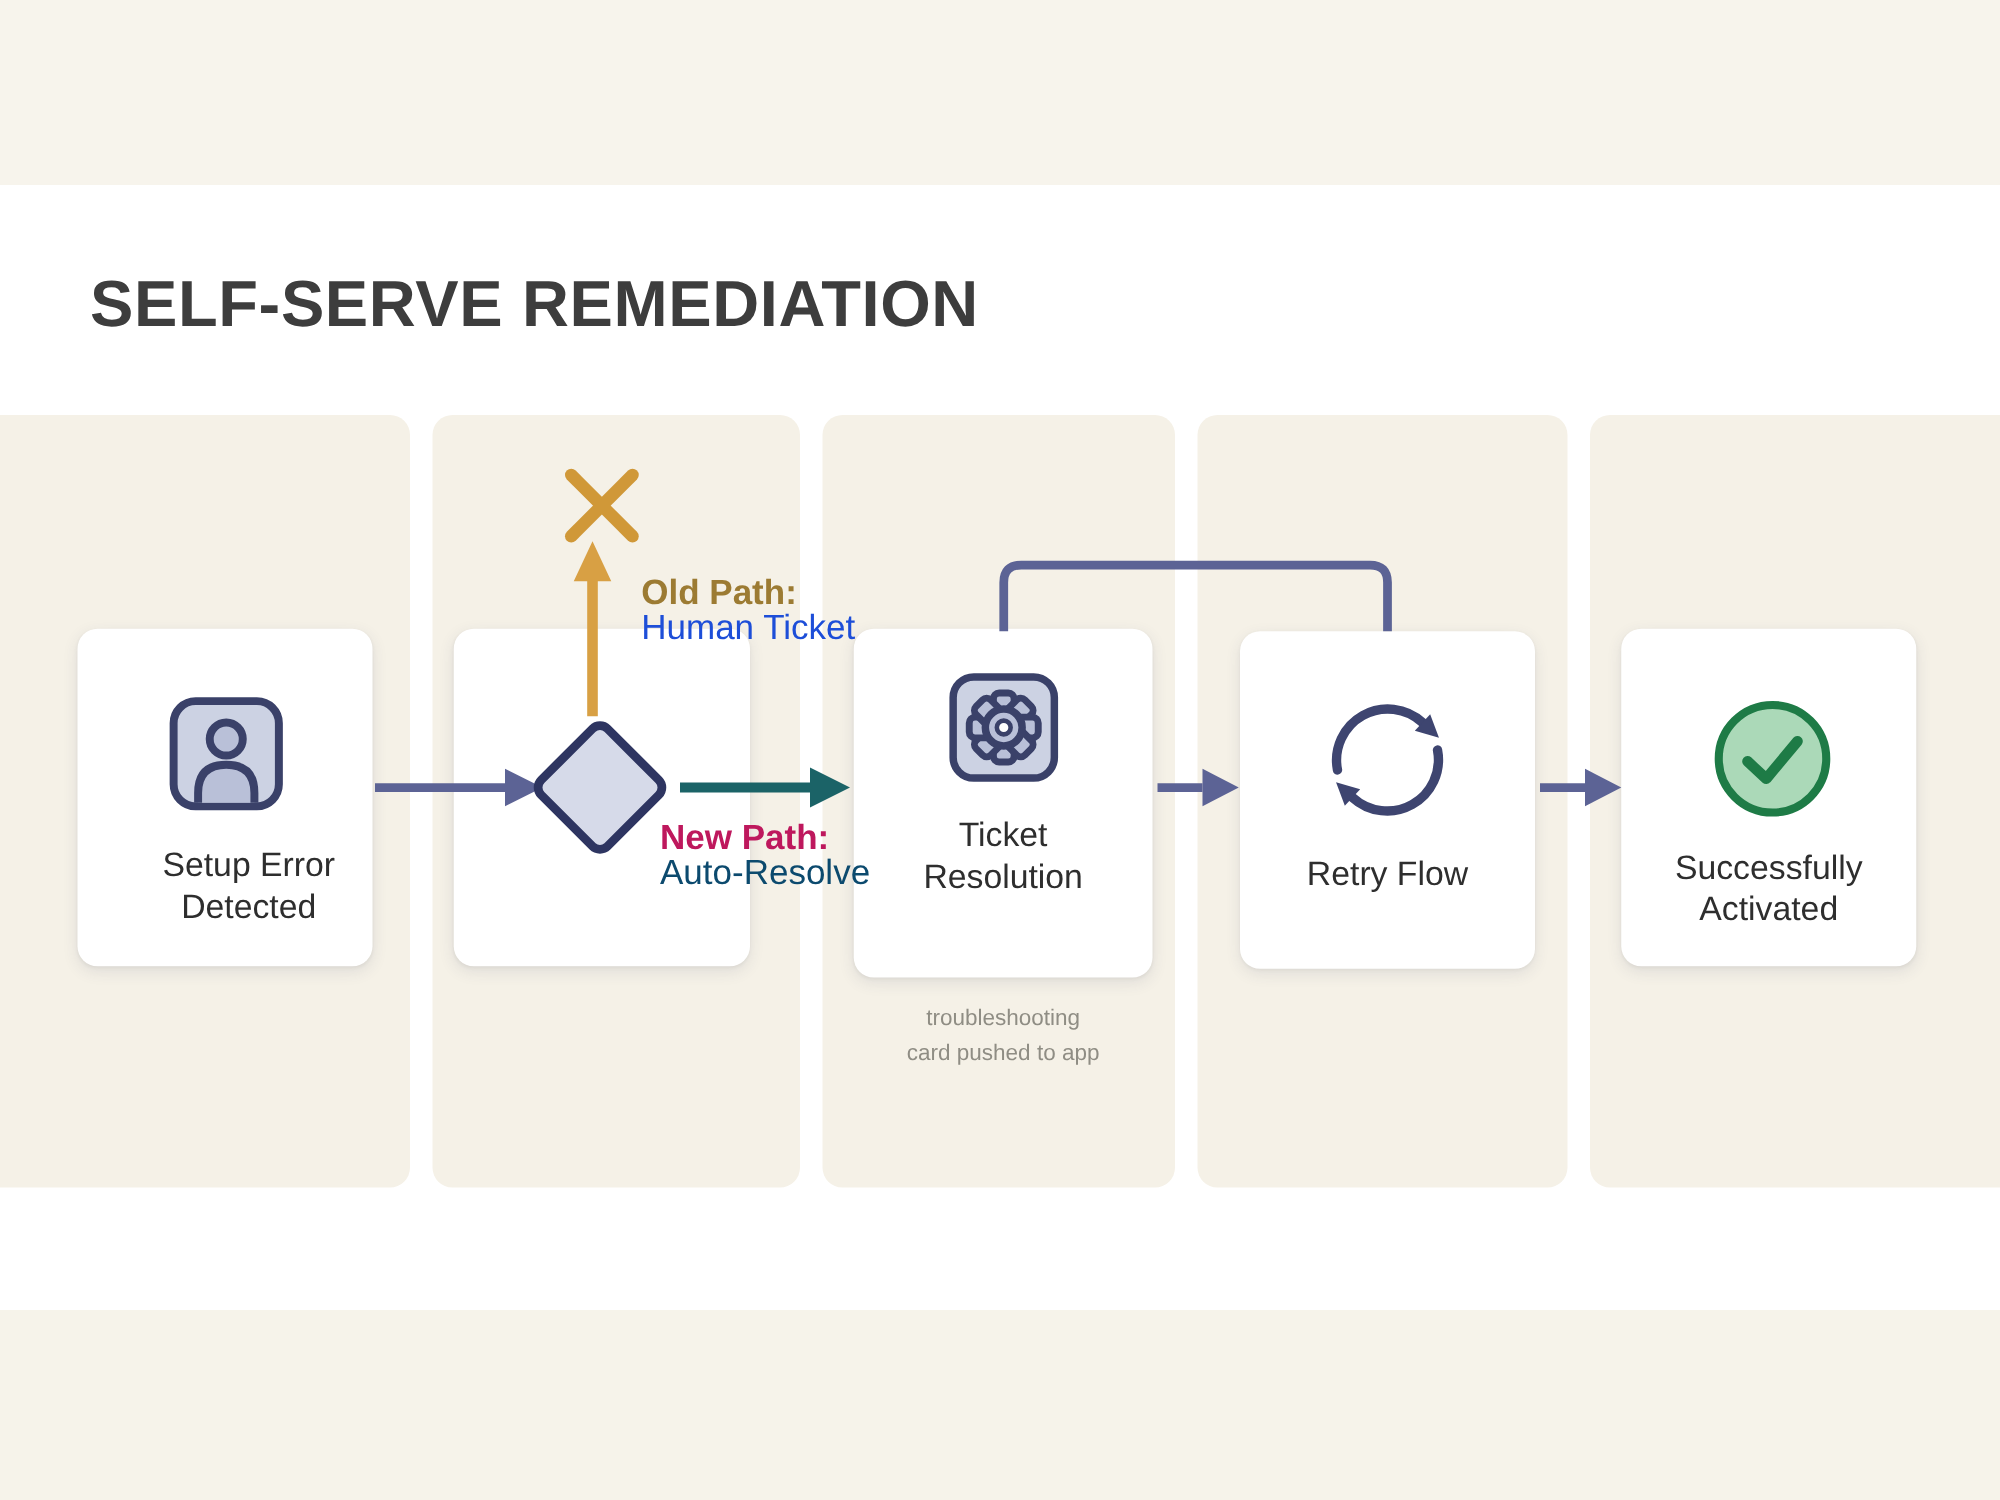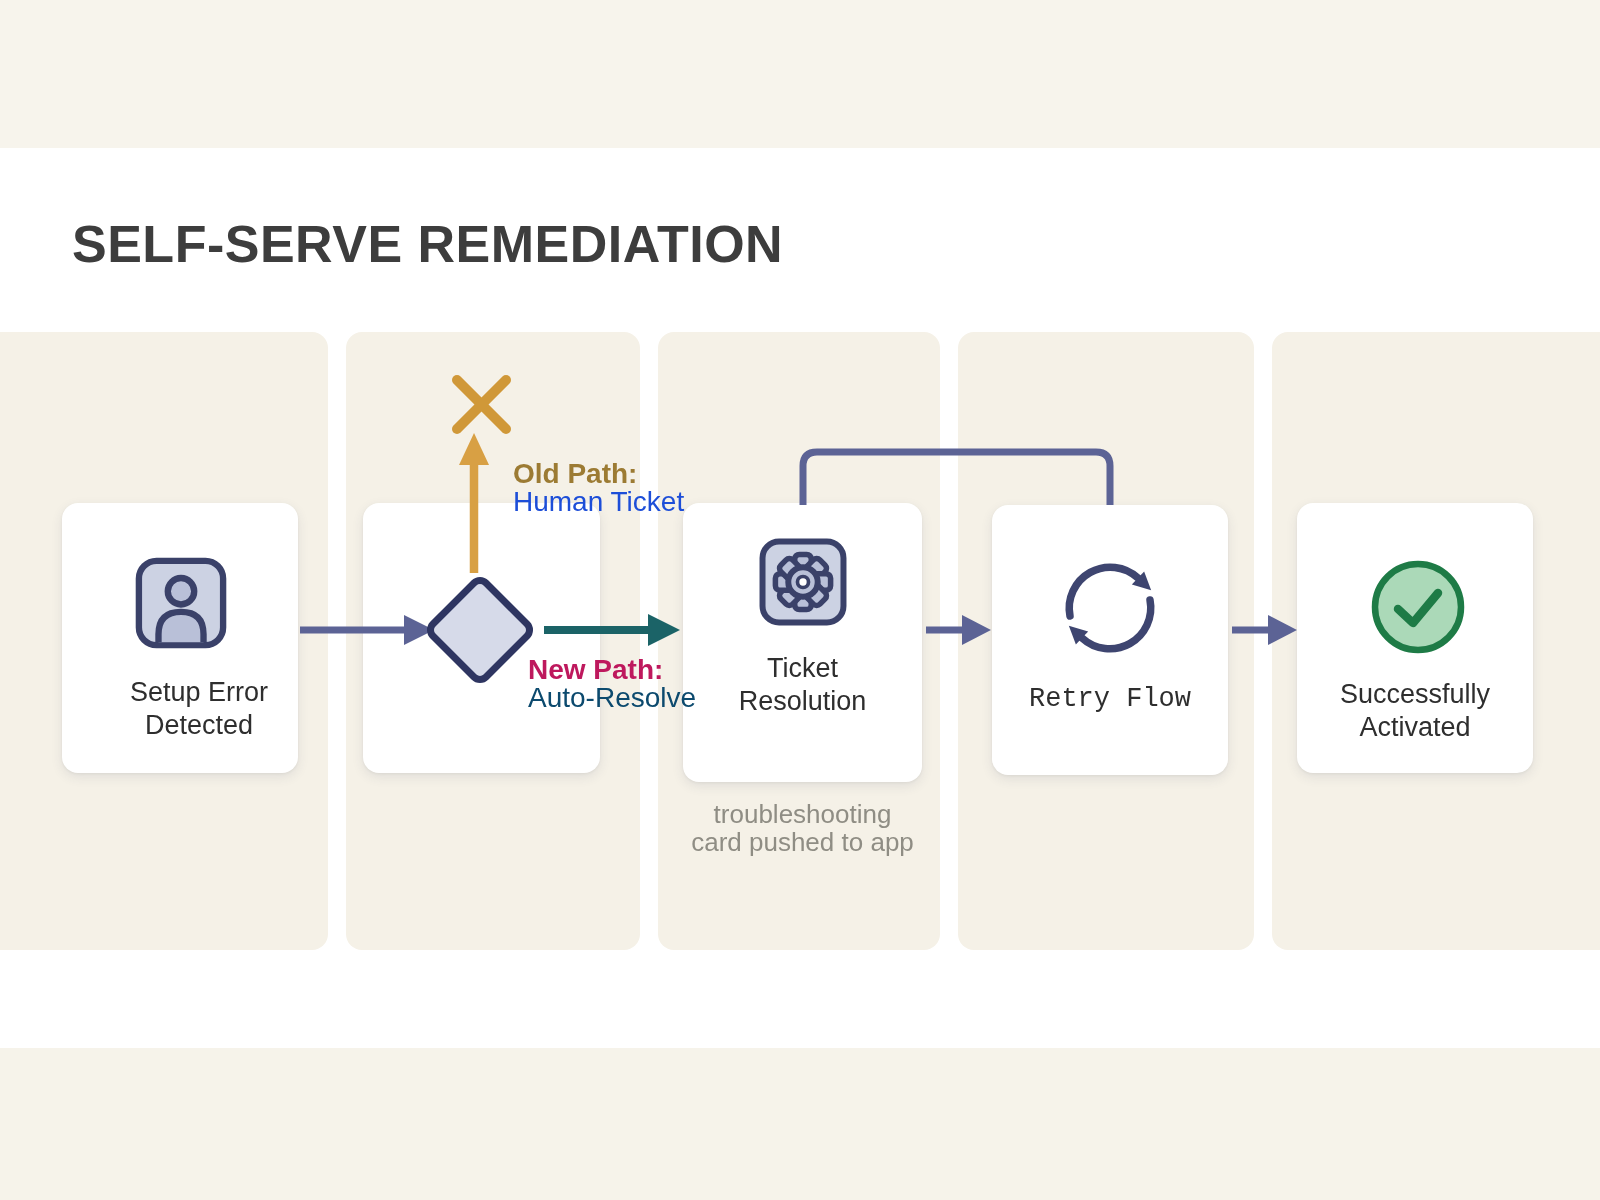--- a/index.html
+++ b/index.html
@@ -30,21 +30,21 @@
   .card2{left:363px;top:503px;width:237px;height:270px;}
   .card3{left:683px;top:503px;width:239px;height:279px;}
   .card4{left:992px;top:505px;width:236px;height:270px;}
   .card5{left:1297px;top:503px;width:236px;height:270px;}
   .card-label{
     position:absolute;left:0;width:100%;text-align:center;
     font-size:27px;line-height:33px;font-weight:500;color:#2e2e2e;
   }
   .card1 .card-label{top:173px;padding-left:19px;}
   .card3 .card-label{top:149px;}
-  .card4 .card-label{top:178px;font-family:Liberation Mono, monospace;}
+  .card4 .card-label{top:178px;}
   .card5 .card-label{top:175px;}
   .icon-wrap{position:absolute;}
   
   .diamond{
     position:absolute;left:439px;top:589px;width:82px;height:82px;
     box-sizing:border-box;background:#d6dae9;border:7px solid #2e3561;
     border-radius:12px;transform:rotate(45deg);
   }
   
   .overlay{position:absolute;left:0;top:0;width:1600px;height:1200px;pointer-events:none;}
@@ -52,21 +52,21 @@
   .path-label{position:absolute;font-size:28px;line-height:28px;}
   .old-path{left:513px;top:460px;}
   .old-path .pl-bold{font-weight:700;color:#9c7b33;}
   .old-path .pl-rest{color:#1d4ed8;text-align:right;}
   .new-path{left:528px;top:656px;}
   .new-path .pl-bold{font-weight:700;color:#be185d;}
   .new-path .pl-rest{color:#0c4a6e;}
   
   .caption{
     position:absolute;left:683px;top:800px;width:239px;text-align:center;
-    font-size:26px;line-height:28px;color:#8f8d84;
+    font-size:18px;line-height:28px;color:#8f8d84;
   }
 </style>
 </head>
 <body>
 
 <div class="canvas">
 
   <div class="band-top"></div>
   <div class="band-bottom"></div>
   <div class="col col1"></div>

